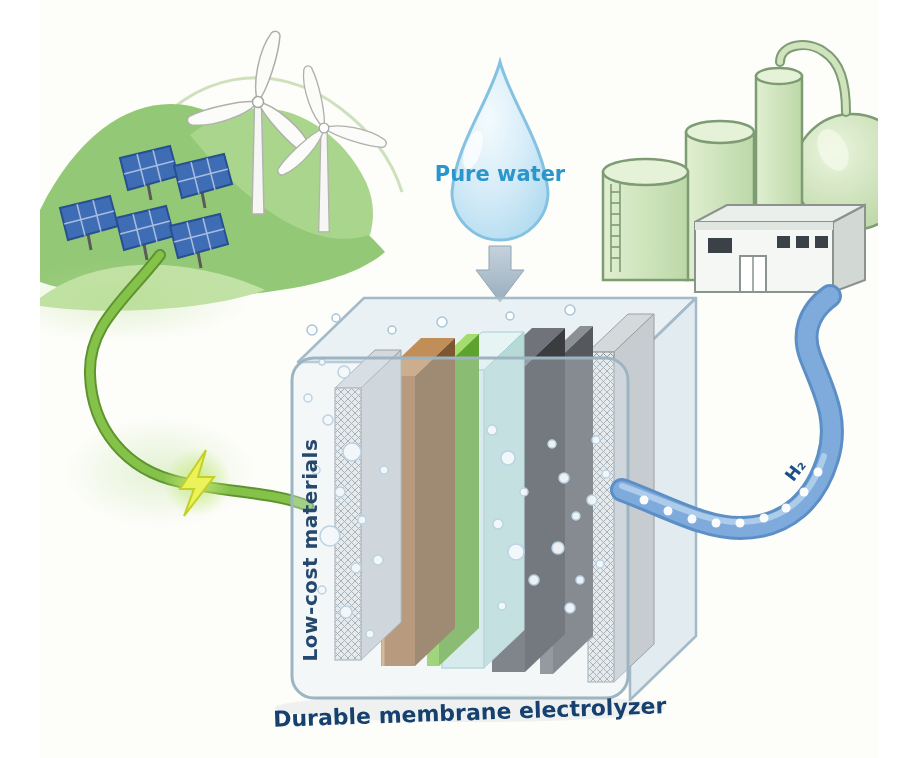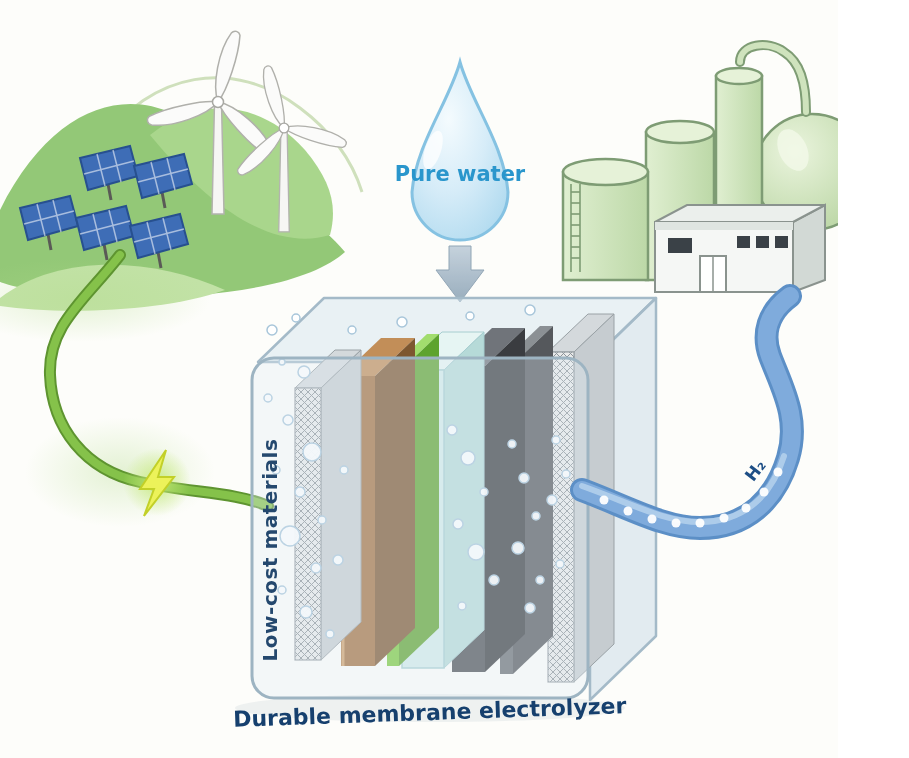--- a/index.html
+++ b/index.html
@@ -1,17 +1,17 @@
 <!DOCTYPE html>
 <html><head>
 <meta charset="utf-8">
 <style>
   html,body{margin:0;padding:0;background:#ffffff;}
   .stage{position:relative;width:838px;height:758px;background:#fdfdfa;overflow:hidden;
-         font-family:"DejaVu Sans","Liberation Sans",sans-serif;}
+         font-family:"DejaVu Sans","Liberation Sans",sans-serif;margin-left:40px;}
   svg{display:block;}
   text{font-family:"DejaVu Sans","Liberation Sans",sans-serif;}
 </style>
 </head>
 <body>
 
 <div class="stage">
 <svg width="909" height="758" viewBox="0 0 909 758">
   <defs>
     <pattern id="hatch" width="7" height="7" patternUnits="userSpaceOnUse">

